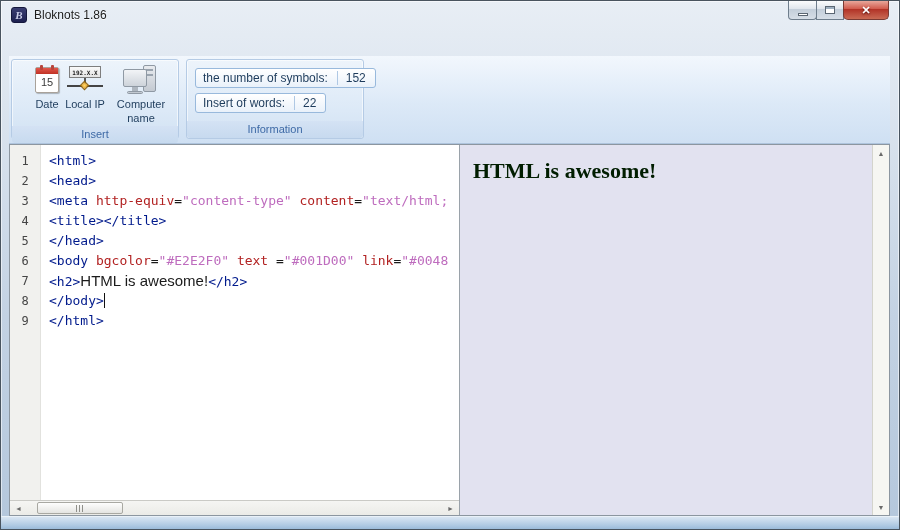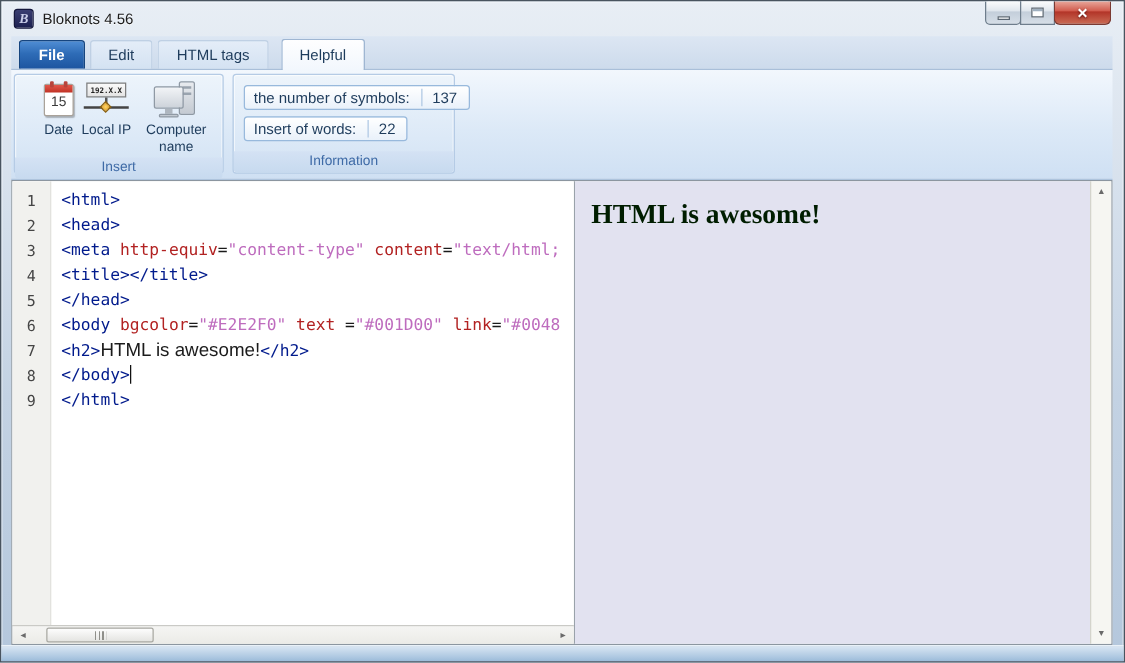--- a/index.html
+++ b/index.html
@@ -180,40 +180,34 @@
 </style>
 </head>
 <body>
 
 <div class="window">
 
   <div class="titlebar">
     <span class="app-icon">
       <span>B</span>
     </span>
-    <span class="title">Bloknots 4.56</span>
+    <span class="title">Bloknots 1.86</span>
     <div class="win-controls">
       <div class="win-btn min">
         <span class="glyph-min"></span>
       </div>
       <div class="win-btn max">
         <span class="glyph-max"></span>
       </div>
       <div class="win-btn close">
         <span class="glyph-close">✕</span>
       </div>
     </div>
   </div>
 
-  <div class="tabbar">
-    <div class="tab file">File</div>
-    <div class="tab">Edit</div>
-    <div class="tab">HTML tags</div>
-    <div class="tab active">Helpful</div>
-  </div>
 
   <div class="ribbon">
 
     <div class="group g-insert">
       <div class="insert-row">
         <div class="big-btn">
           <span class="ic">
             <span class="icon-calendar">
               <span class="band"></span>
               <span class="r1"></span>
@@ -249,21 +243,21 @@
           <span>Computer name</span>
         </div>
       </div>
       <div class="group-label">Insert</div>
     </div>
 
     <div class="group g-info">
       <div class="info-col">
         <div class="field">
           <span class="field-label">the number of symbols:</span>
-          <span class="field-value">137</span>
+          <span class="field-value">152</span>
         </div>
         <div class="field">
           <span class="field-label">Insert of words:</span>
           <span class="field-value">22</span>
         </div>
       </div>
       <div class="group-label">Information</div>
     </div>
 
 

